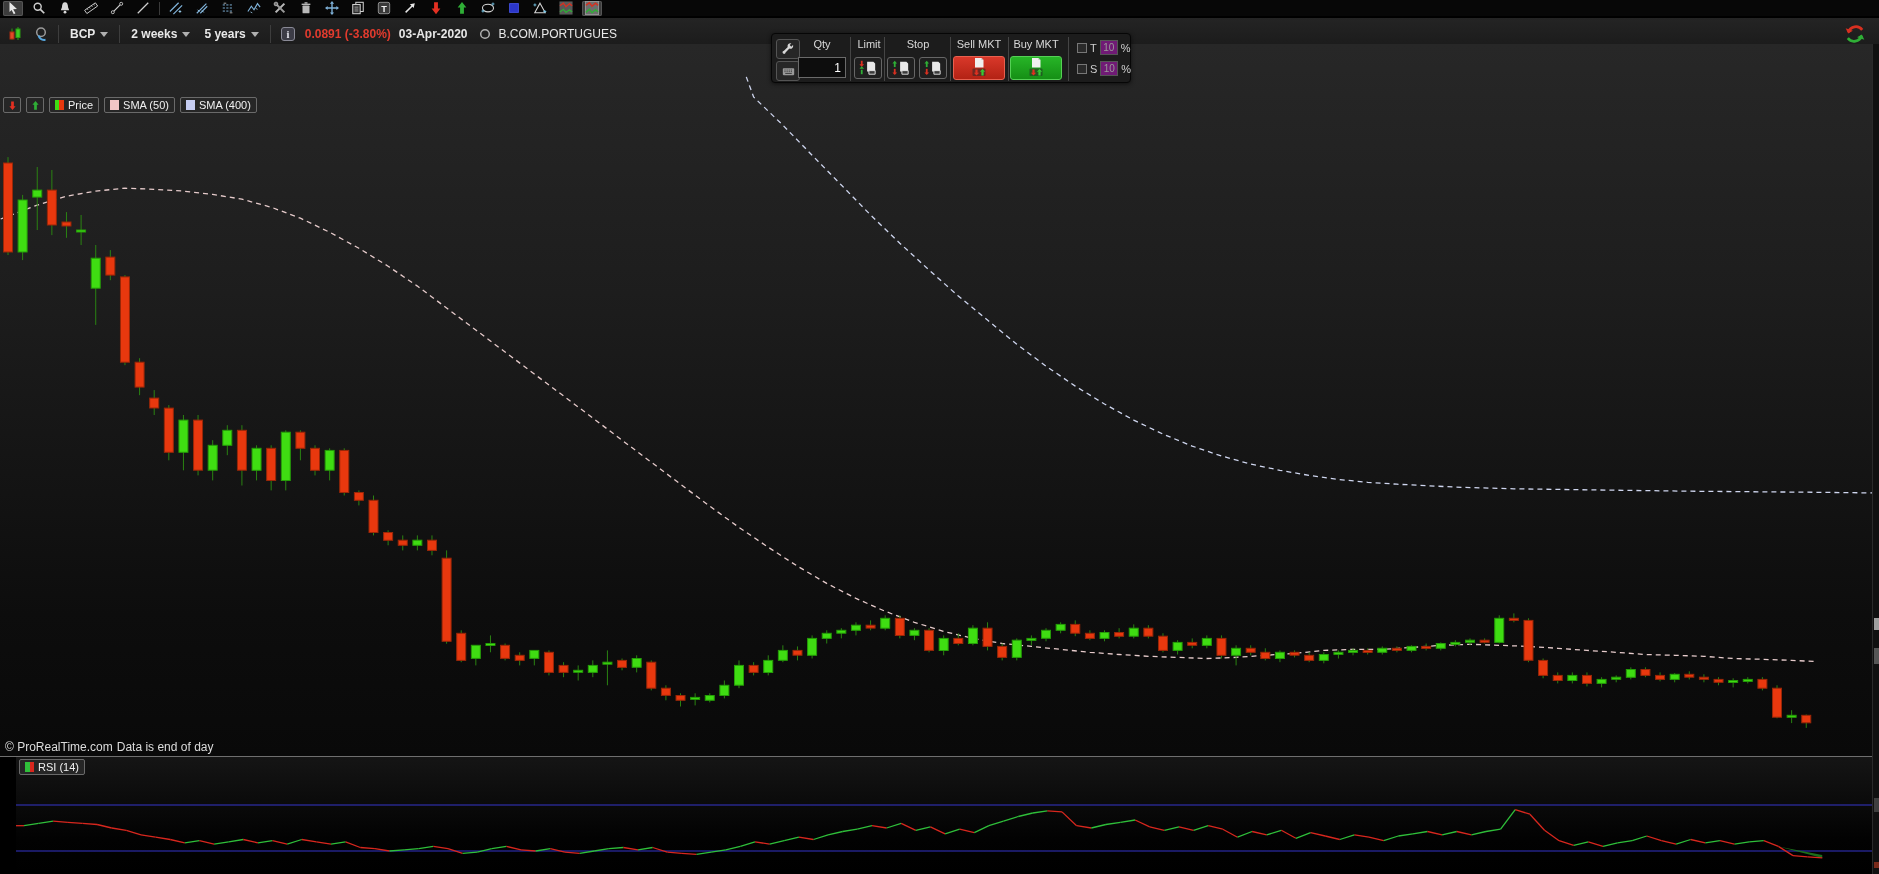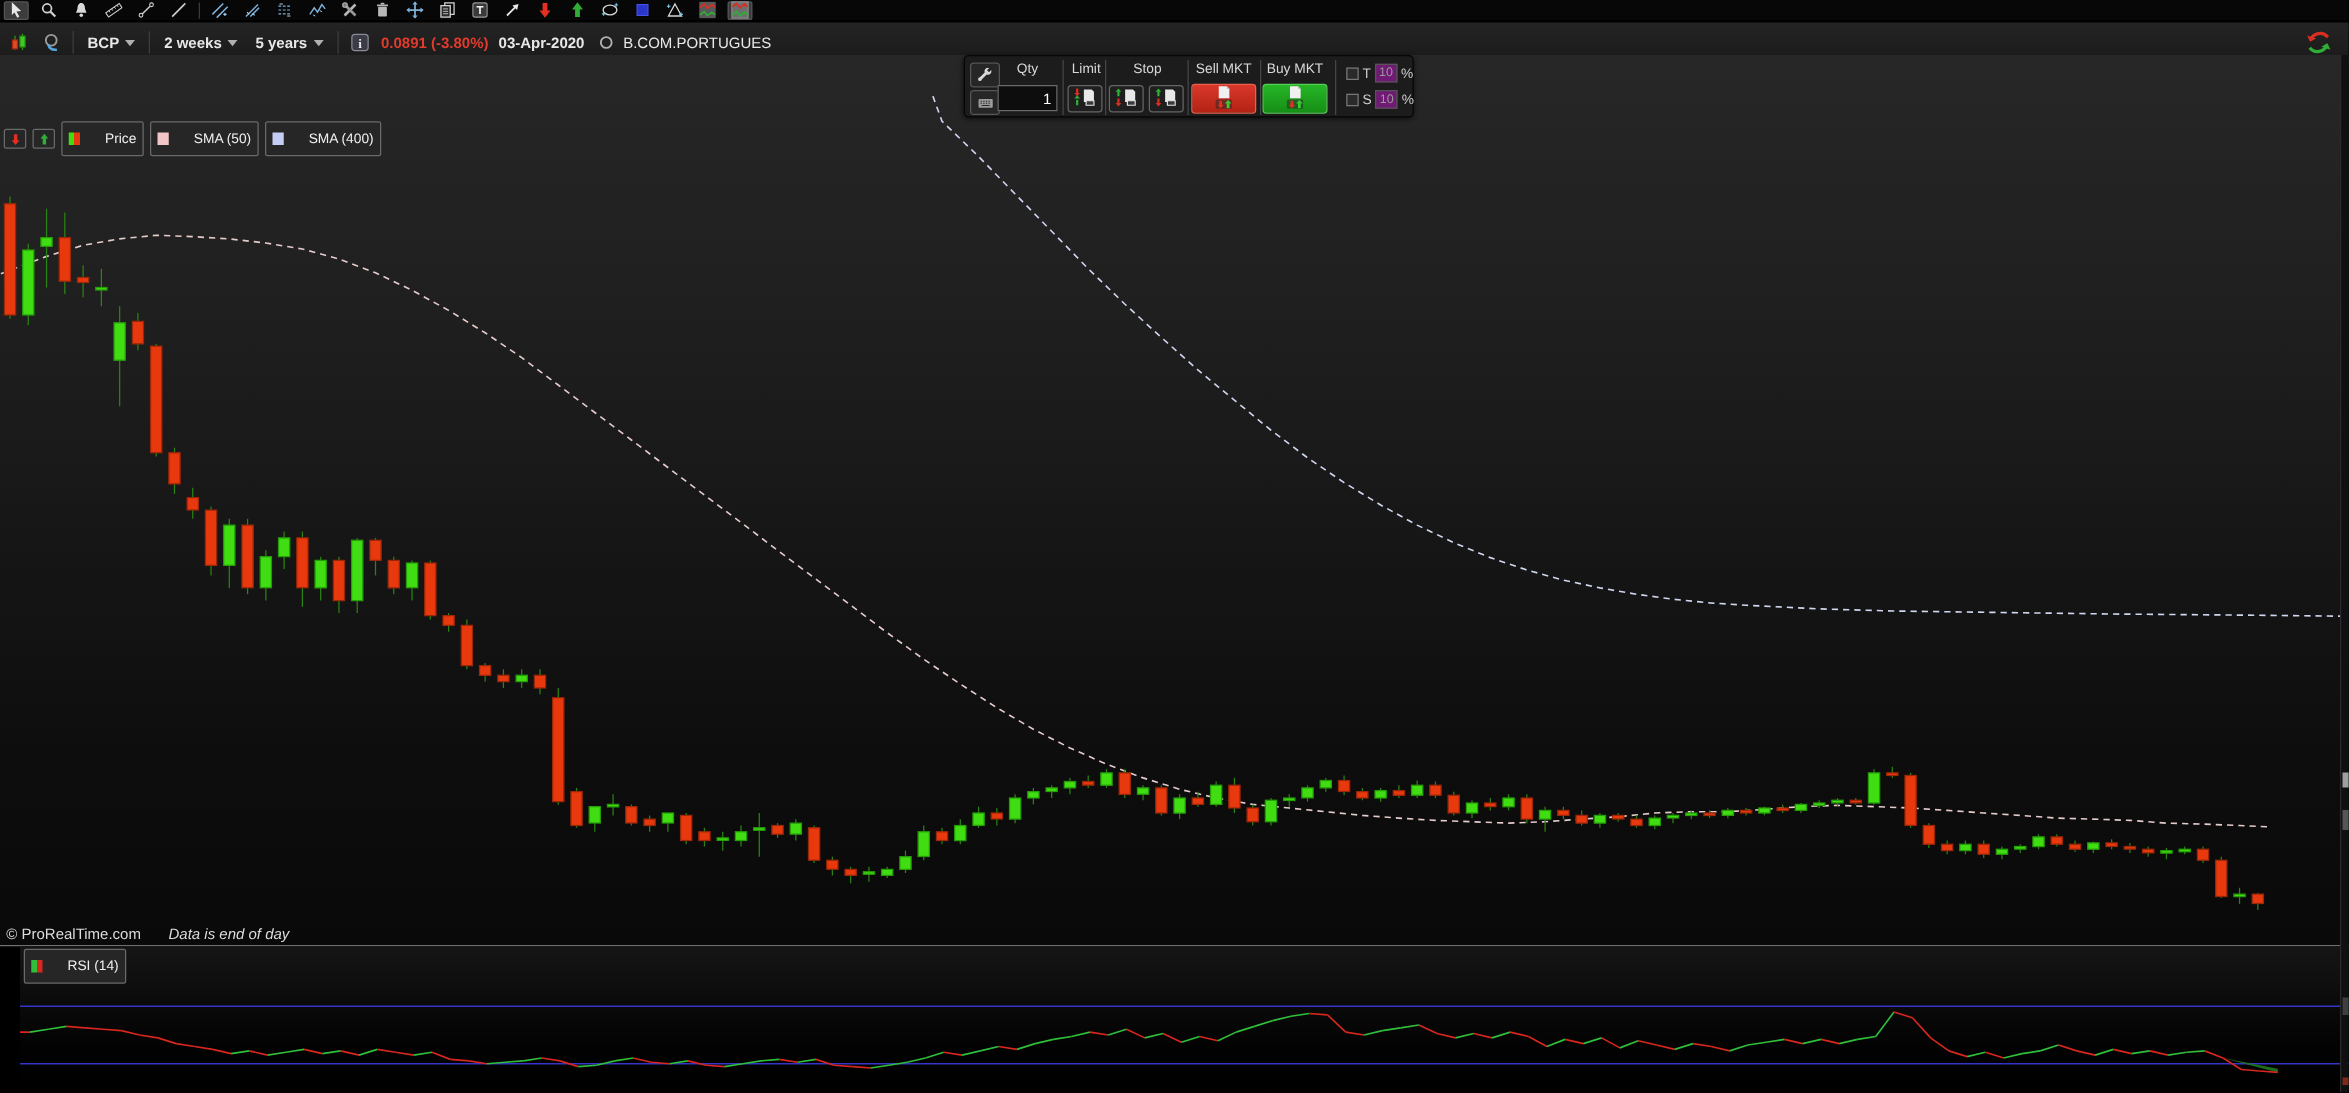--- a/index.html
+++ b/index.html
@@ -36,27 +36,27 @@
   
   #price-chart { position:absolute; left:0; top:44px; width:1879px; height:712px;
     background:linear-gradient(#272727 0%, #1d1d1d 35%, #0d0d0d 80%, #090909 100%); }
   #price-svg { position:absolute; left:0; top:0; }
 
   
   #legend { position:absolute; left:3px; top:97px; display:flex; gap:5px; align-items:center; }
   .lg-btn { width:18px; height:16px; background:#262626; border:1px solid #6a6a6a; border-radius:2px;
     display:flex; align-items:center; justify-content:center; cursor:pointer; }
   .lg-btn svg { width:11px; height:11px; }
-  .chip { height:28px; background:#262626; border:1px solid #6a6a6a; border-radius:2px;
-    display:flex; align-items:center; gap:20px; padding:0 5px; color:#f0f0f0; font-size:11px; cursor:pointer; }
+  .chip { height:16px; background:#262626; border:1px solid #6a6a6a; border-radius:2px;
+    display:flex; align-items:center; gap:4px; padding:0 5px; color:#f0f0f0; font-size:11px; cursor:pointer; }
   .swatch { width:9px; height:10px; display:inline-block; }
   .swatch.split { background:linear-gradient(90deg,#3fdd12 0 50%, #e8380e 50% 100%); }
 
   
-  #trade-panel { position:absolute; left:771px; top:44px; width:360px; height:50px;
+  #trade-panel { position:absolute; left:771px; top:33px; width:360px; height:50px;
     background:#1c1c1c; border:1px solid #060606; border-radius:4px;
     box-shadow:0 1px 4px rgba(0,0,0,.6); color:#cfcfcf; font-size:11px; }
   #trade-panel .plabel { position:absolute; top:4px; text-align:center; color:#d8d8d8; }
   .pvsep { position:absolute; top:3px; height:44px; width:1px; background:#454545; }
   .sq-btn { position:absolute; width:24px; height:20px; background:#262626; border:1px solid #555;
     border-radius:3px; display:flex; align-items:center; justify-content:center; cursor:pointer; }
   .sq-btn svg { width:15px; height:13px; }
   #qty-input { position:absolute; left:26px; top:23px; width:48px; height:21px; background:#0d0d0d;
     border:1px solid #6a6a6a; color:#fff; font-size:12px; text-align:right; padding-right:4px; }
   .ord-btn { position:absolute; top:23px; width:28px; height:22px; background:#1f1f1f;
@@ -65,21 +65,21 @@
   .mkt-btn { position:absolute; top:22px; width:52px; height:24px; border-radius:3px;
     display:flex; align-items:center; justify-content:center; cursor:pointer; }
   .mkt-btn svg { width:24px; height:20px; }
   .ts-row { position:absolute; display:flex; align-items:center; gap:3px; }
   .cbox { width:10px; height:10px; background:#2a2a2a; border:1px solid #777; }
   .ts-input { width:18px; height:15px; background:#701a75; border:1px solid #555; color:#999;
     font-size:10px; text-align:center; }
 
   
   #chart-footer { position:absolute; left:5px; top:740px; color:#dcdcdc; font-size:12px; }
-  #chart-footer .ital { font-style:italic; margin-left:22px; }
+  #chart-footer .ital { margin-left:4px; }
   #pane-divider { position:absolute; left:0; top:756px; width:1879px; height:1px; background:#6f6f6f; }
 
   
   #rsi-pane { position:absolute; left:16px; top:757px; width:1879px; height:117px;
     background:linear-gradient(#151515, #020202 70%, #000 100%); }
   #rsi-chip { position:absolute; left:3px; top:2px; }
 
   
   #right-scrollbar { position:absolute; right:0; top:44px; width:7px; height:830px;
     background:#101010; border-left:1px solid #2a2a2a; cursor:pointer; }

